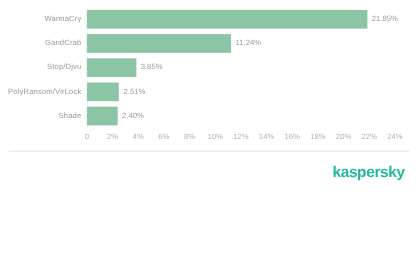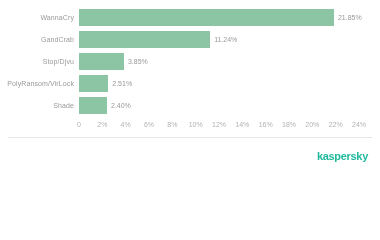--- a/index.html
+++ b/index.html
@@ -96,21 +96,21 @@
     width: 364px;
     height: 1px;
     background: #e6e6e6;
   }
 
   
   #brand {
     position: absolute;
     right: 12px;
     top: 147px;
-    font-size: 11px;
+    font-size: 14px;
     font-weight: bold;
     color: #1fb99d;
     letter-spacing: -0.3px;
     line-height: 18px;
   }
 </style>
 </head>
 <body>
 
 <div id="chart-card">

